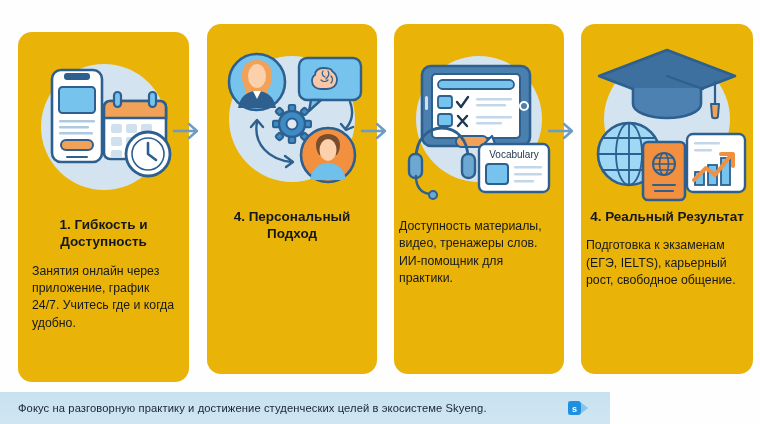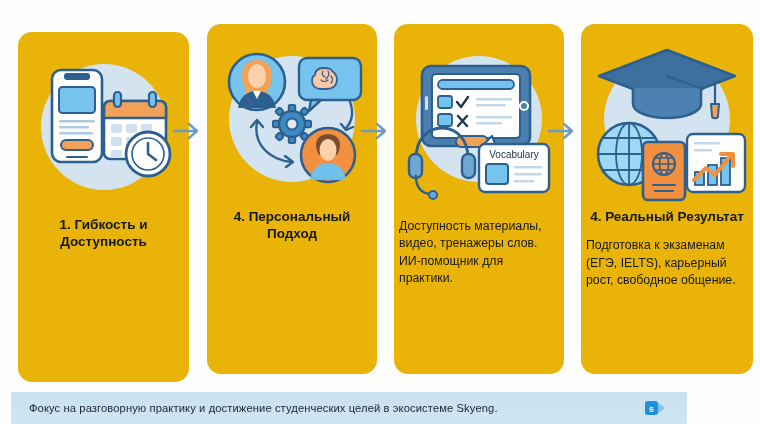--- a/index.html
+++ b/index.html
@@ -55,22 +55,22 @@
   .arrow {
     position: absolute;
     top: 120px;
     width: 30px; height: 22px;
   }
   .arrow.a1 { left: 172px; }
   .arrow.a2 { left: 360px; }
   .arrow.a3 { left: 547px; }
 
   .footer {
-    position: absolute; left: 11px; bottom: 0;
-    width: 676px; height: 32px;
+    position: absolute; left: 0; bottom: 0;
+    width: 610px; height: 32px;
     background: linear-gradient(180deg,#c9e2f0 0%, #cfe6f2 100%);
     display: flex; align-items: center;
   }
   .footer-text {
     font-size: 11.2px;
     color: #1a2430;
     margin-left: 18px;
     letter-spacing: 0.1px;
   }
   .logo { position: absolute; right: 18px; top: 50%; transform: translateY(-50%); width: 26px; height: 20px; }
@@ -109,20 +109,21 @@
             <rect x="91" y="118" width="11" height="8" rx="2"></rect>
             <rect x="106" y="118" width="11" height="8" rx="2"></rect>
           </g>
 
           <circle cx="128" cy="122" r="22" fill="#ffffff" stroke="#2d5f8f" stroke-width="2.8"></circle>
           <circle cx="128" cy="122" r="16" fill="#ffffff" stroke="#2d5f8f" stroke-width="1.6"></circle>
           <path d="M128 111 v11 l8 6" fill="none" stroke="#2d5f8f" stroke-width="2.6" stroke-linecap="round" stroke-linejoin="round"></path>
         </svg>
       </div>
       <div class="heading">1. Гибкость и Доступность</div>
+      <div class="body-text">Занятия онлайн через приложение, график 24/7. Учитесь где и когда удобно.</div>
     </div>
 
     <div class="card c2">
       <div class="art">
         <div class="blob"></div>
         <svg width="170" height="182" viewBox="0 0 170 182">
 
           <circle cx="50" cy="58" r="28" fill="#76c4ee" stroke="#2d5f8f" stroke-width="2.6"></circle>
           <path d="M50 36 c10 0 15 7 15 15 c0 8 -2 12 -4 14 l0 6 -22 0 0 -6 c-2 -2 -4 -6 -4 -14 c0 -8 5 -15 15 -15z" fill="#f2a158"></path>
           <ellipse cx="50" cy="52" rx="9" ry="12" fill="#fbd0ab"></ellipse>

